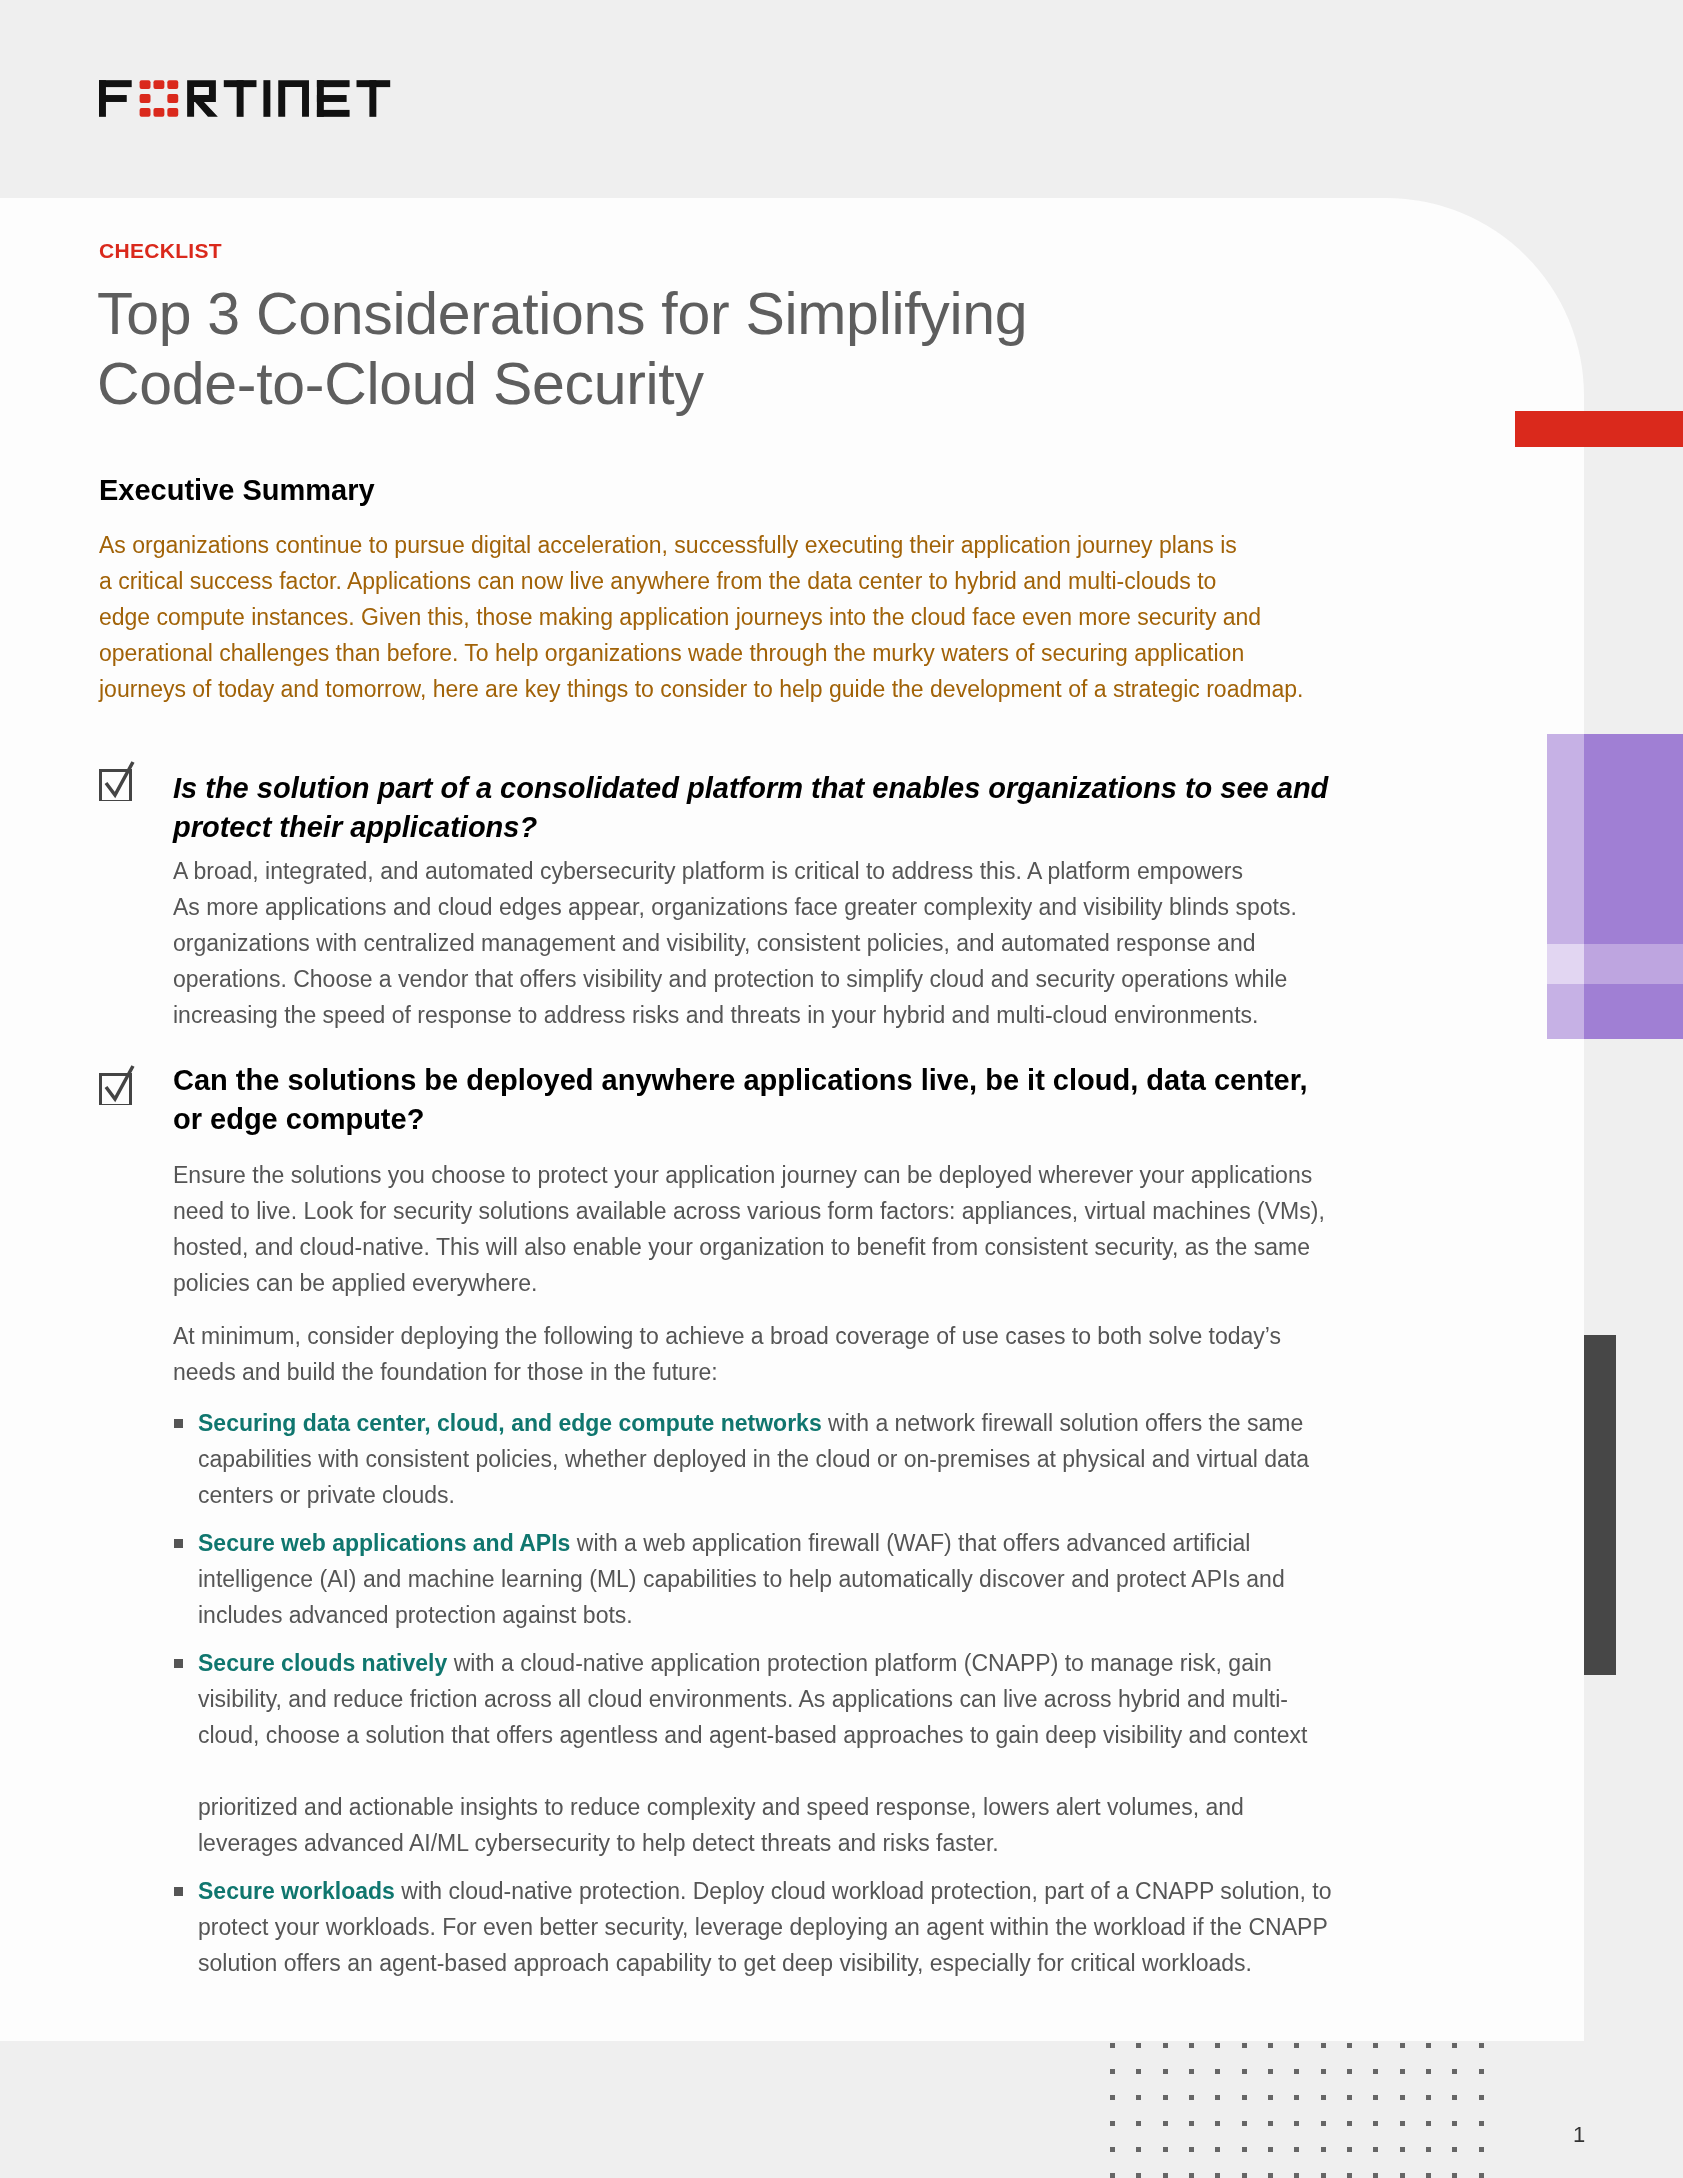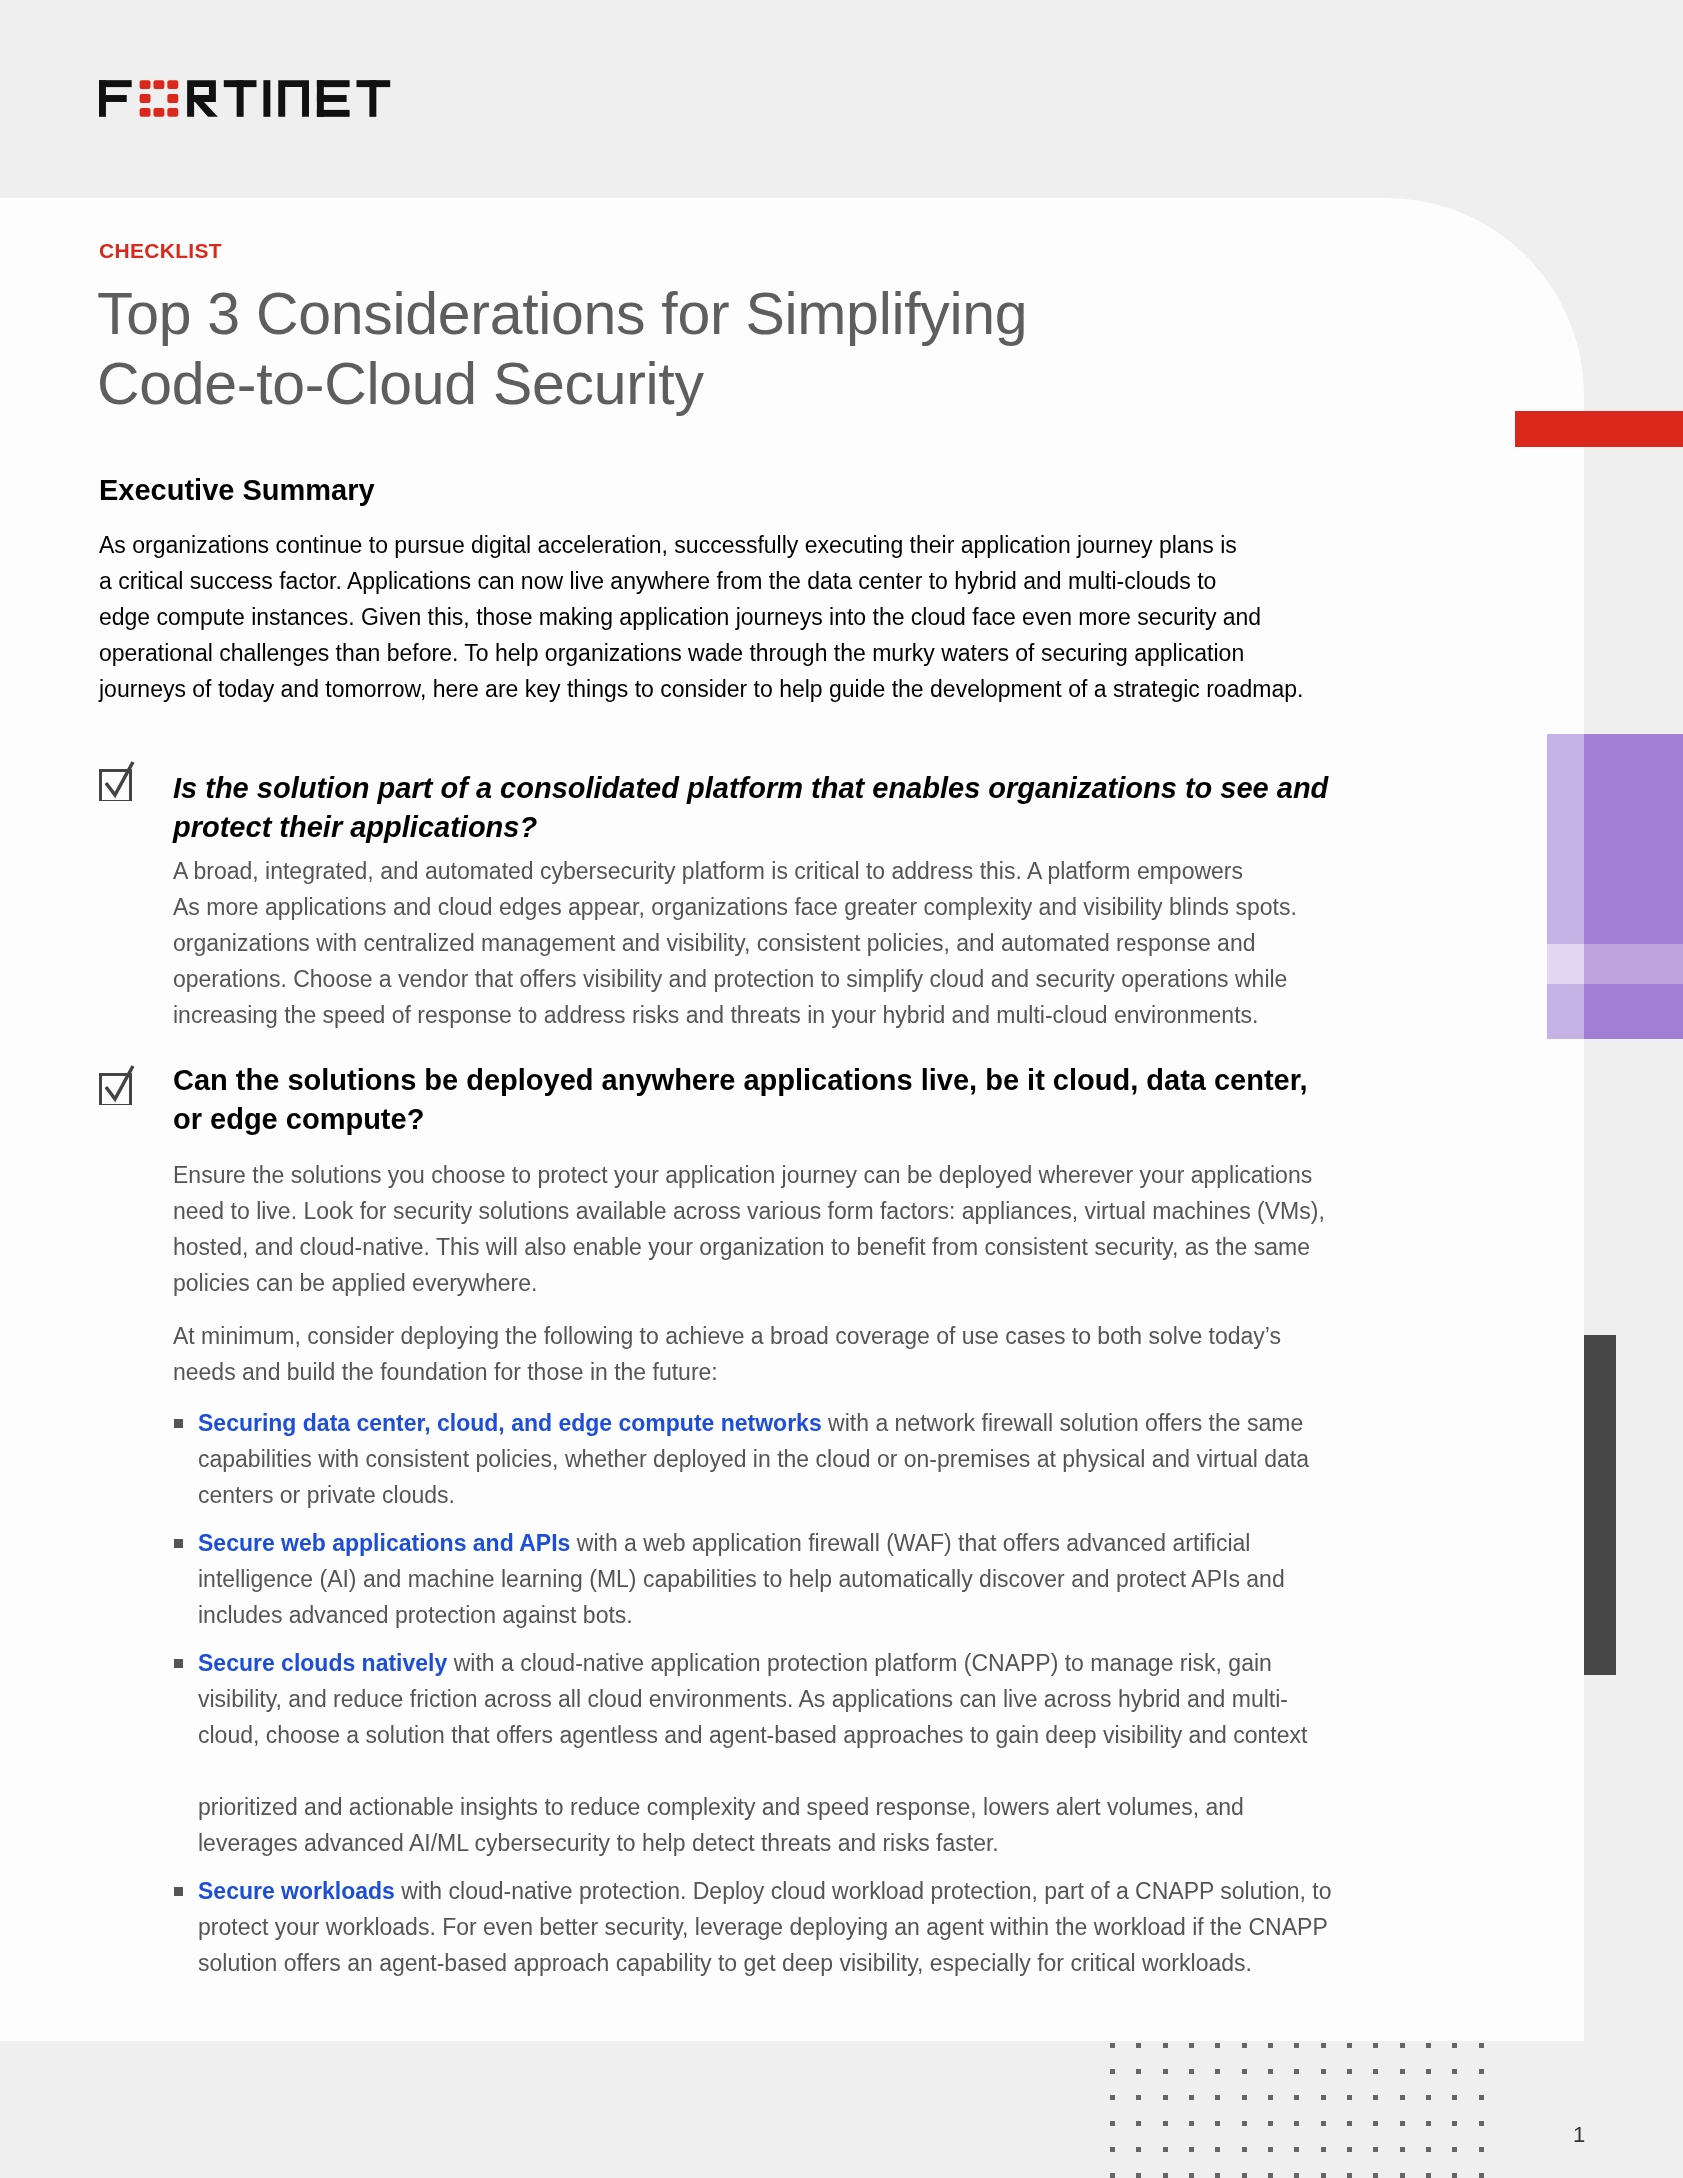--- a/index.html
+++ b/index.html
@@ -38,41 +38,41 @@
     position: absolute; left: 97px; top: 279px; width: 1188px;
     color: #5e5e5e; font-size: 59px; line-height: 70px; font-weight: normal;
     letter-spacing: -0.3px;
   }
   .exec-head {
     position: absolute; left: 99px; top: 474px;
     font-size: 29px; font-weight: bold; color: #000;
   }
   .exec-body {
     position: absolute; left: 99px; top: 527px; width: 1406px;
-    font-size: 23px; line-height: 36px; color: #000000;
+    font-size: 23px; line-height: 36px; color: #a16207;
   }
   .item { position: absolute; left: 99px; width: 1406px; }
   .checkbox { position: absolute; left: 0; top: 0; width: 40px; height: 44px; }
   .q-head {
     position: absolute; left: 74px; font-size: 29px; line-height: 39px;
     font-weight: bold; color: #000; width: 1346px;
   }
   .q-body {
     position: absolute; left: 74px; width: 1406px;
     font-size: 23px; line-height: 36px; color: #555; font-weight: normal;
   }
   .q-body p { margin-bottom: 17px; }
   ul.bullets { list-style: none; margin-top: 0; }
   ul.bullets li {
     position: relative; padding-left: 25px; margin-bottom: 12px;
   }
   ul.bullets li .bullet-mark {
     position: absolute; left: 1px; top: 14px; width: 9px; height: 9px; background: #555;
   }
-  ul.bullets li b { color: #1d4ed8; font-weight: bold; }
+  ul.bullets li b { color: #0f766e; font-weight: bold; }
 </style>
 </head>
 <body>
 
 <svg class="logo" viewBox="0 0 314 37" xmlns="http://www.w3.org/2000/svg">
 
   <rect x="0" y="0" width="33" height="7" fill="#111"></rect>
   <rect x="0" y="15" width="28" height="7" fill="#111"></rect>
   <rect x="0" y="0" width="7" height="37" fill="#111"></rect>
 

